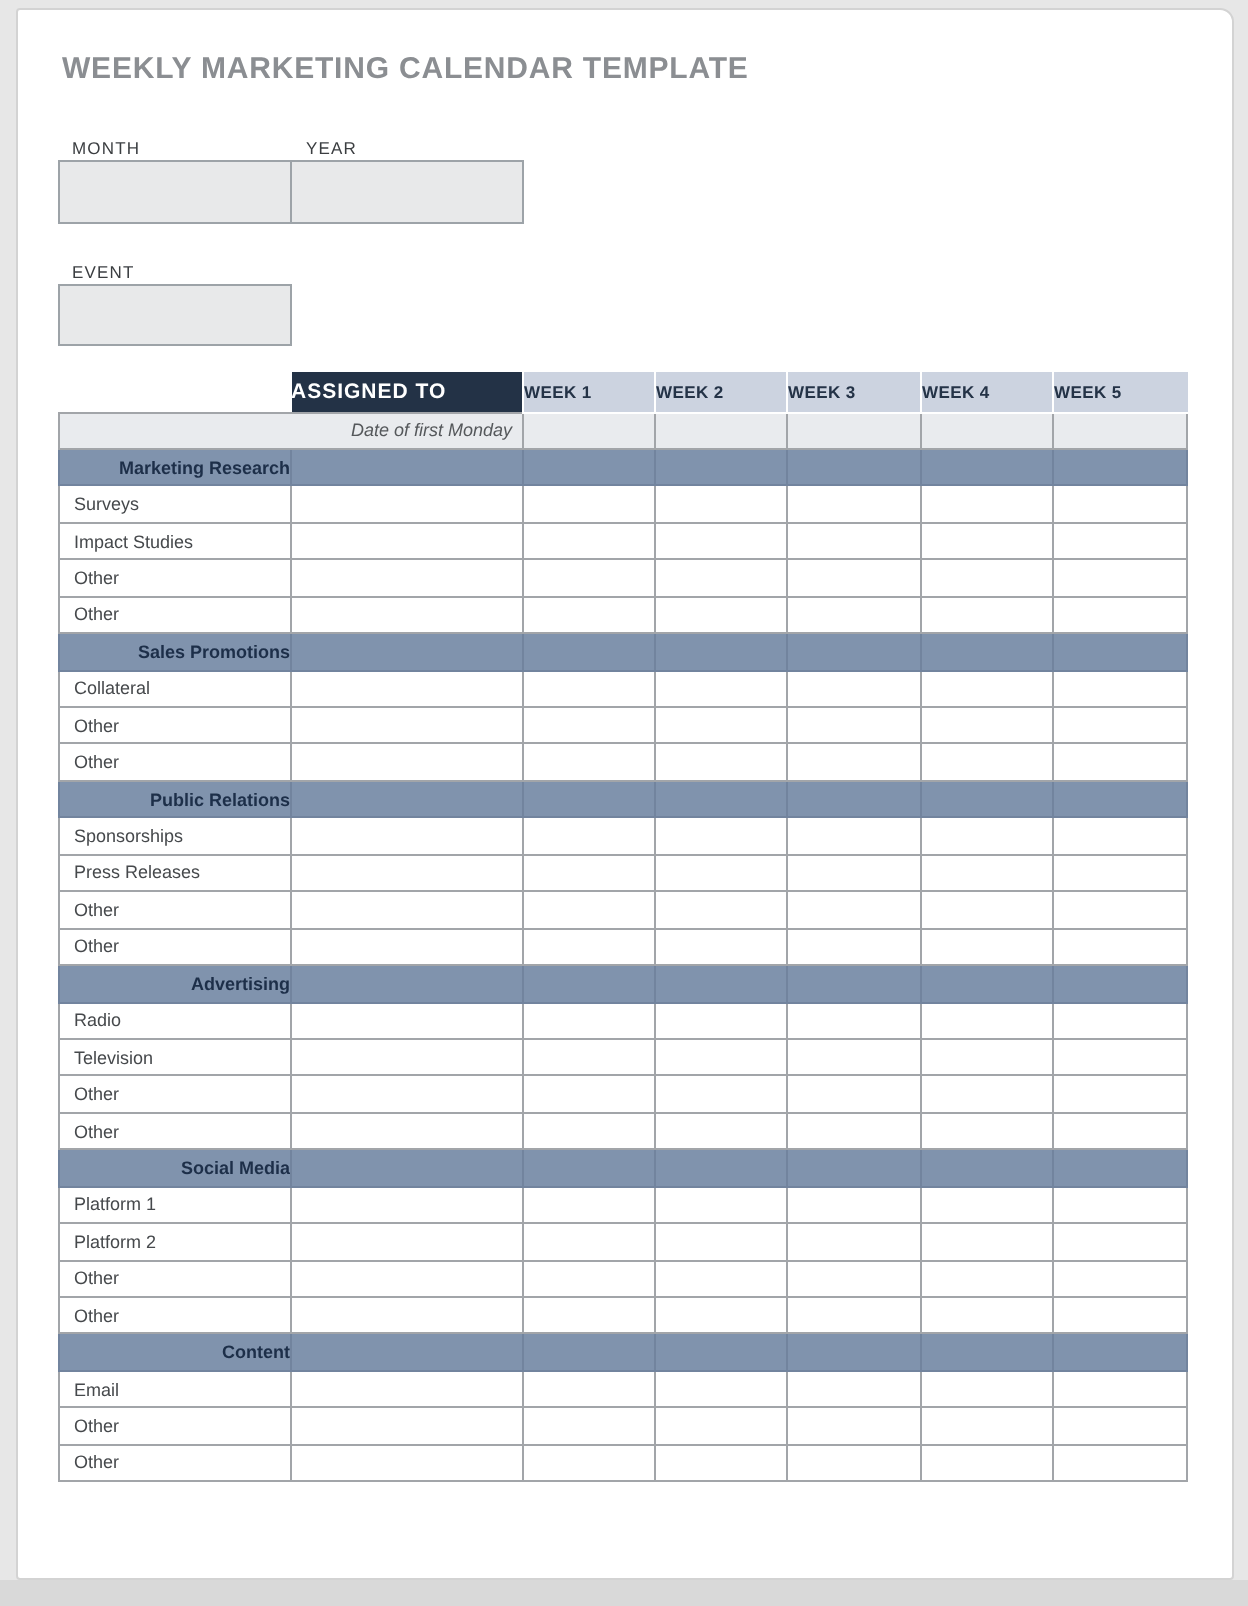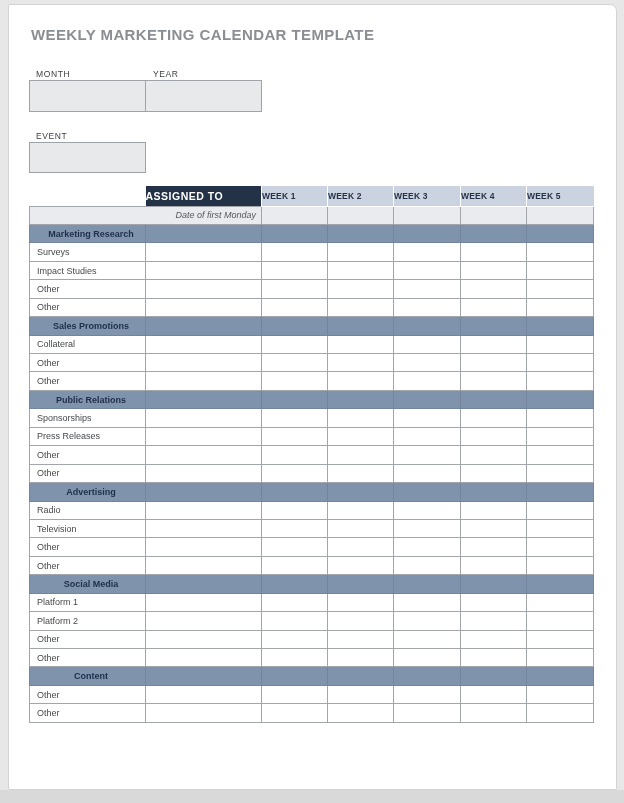--- a/index.html
+++ b/index.html
@@ -69,21 +69,21 @@
   td.date-label {
     font-style:italic; font-size:9px; color:#55585b;
     text-align:right; padding-right:5px;
     border-top:1px solid #c3c6c9; border-right:1px solid #fff;padding-left:39px;
   }
   td.date-cell { border-left:1px solid #fff; border-top:1px solid #fff; }
 
   tr.section-row td { background:var(--section-row-bg,#8093ad); border-color:#72849e; }
   td.section-name {
     color:var(--section-row-text,#1d2f49);
-    font-size:9px; font-weight:700; padding-left:7px; text-align:center;
+    font-size:9px; font-weight:700; padding-left:7px; text-align:right;
     border-left-color:var(--grid-border,#a2a5a9);
   }
   td.item-label { font-size:9px; color:#46494c; padding-left:7px; text-align:left; }
 </style>
 </head>
 <body>
 
 <div class="page">
   <div class="title">WEEKLY MARKETING CALENDAR TEMPLATE</div>
 
@@ -344,20 +344,29 @@
         <tr class="section-row">
           <td class="section-name">Content</td>
           <td class="section-cell"></td>
           <td class="section-cell"></td>
           <td class="section-cell"></td>
           <td class="section-cell"></td>
           <td class="section-cell"></td>
           <td class="section-cell"></td>
         </tr>
         <tr class="item-row">
+          <td class="item-label">Email</td>
+          <td class="data-cell"></td>
+          <td class="data-cell"></td>
+          <td class="data-cell"></td>
+          <td class="data-cell"></td>
+          <td class="data-cell"></td>
+          <td class="data-cell"></td>
+        </tr>
+        <tr class="item-row">
           <td class="item-label">Other</td>
           <td class="data-cell"></td>
           <td class="data-cell"></td>
           <td class="data-cell"></td>
           <td class="data-cell"></td>
           <td class="data-cell"></td>
           <td class="data-cell"></td>
         </tr>
         <tr class="item-row">
           <td class="item-label">Other</td>

